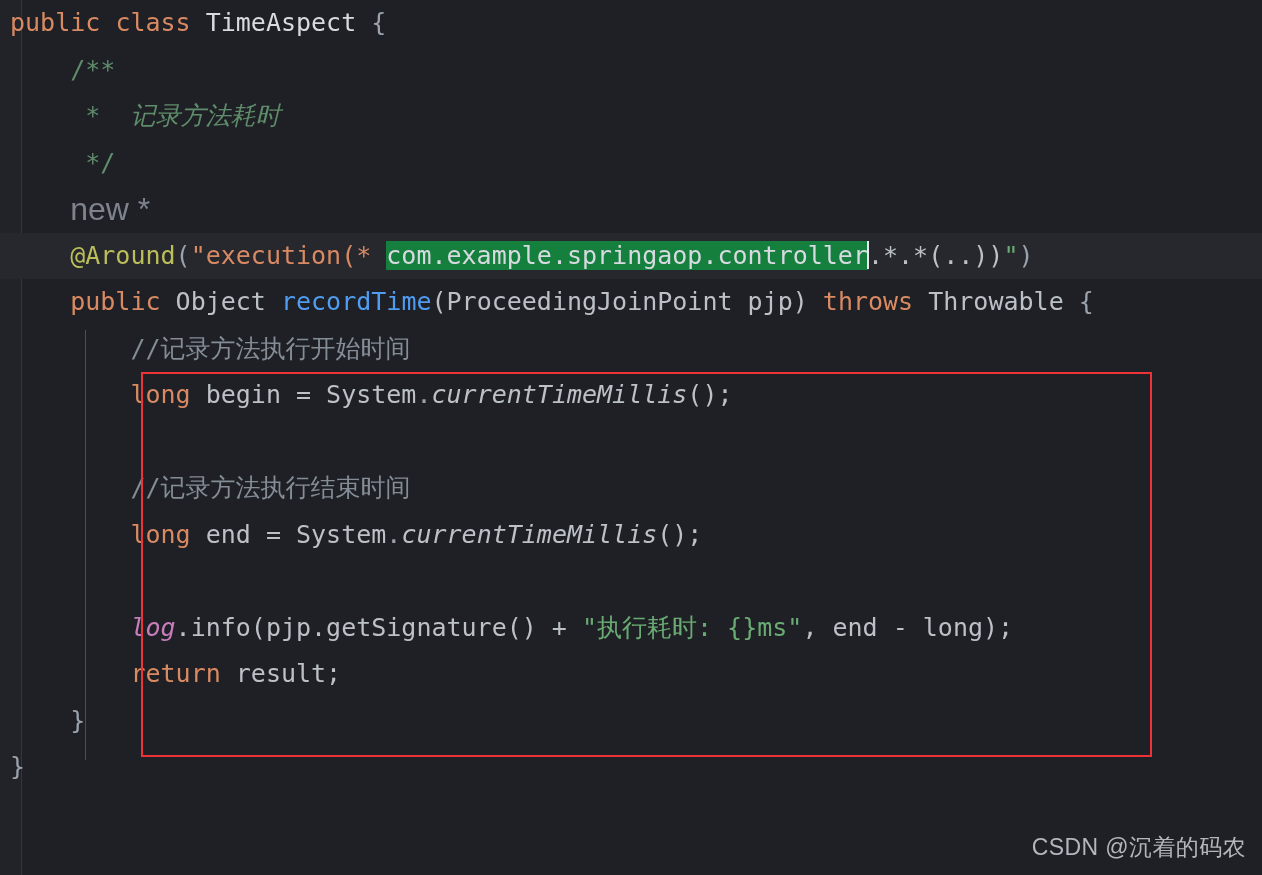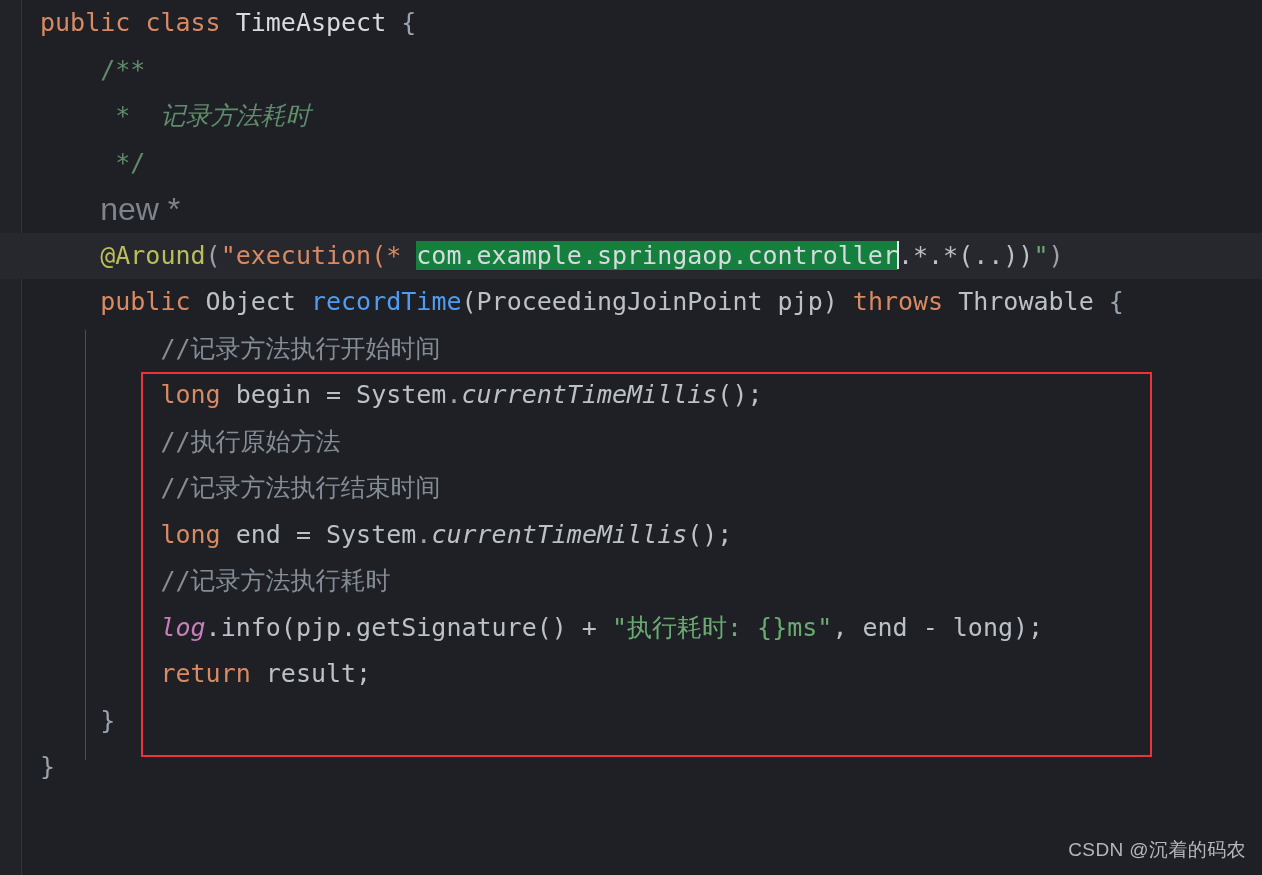--- a/index.html
+++ b/index.html
@@ -48,21 +48,21 @@
     width: 1262px;
   }
   .line {
     position: relative;
     height: 46.5px;
     line-height: 46.5px;
     font-size: 25px;
     letter-spacing: 0px;
     white-space: pre;
     color: #bcc0c7;
-    padding-left: 40px;
+    padding-left: 10px;
     box-sizing: border-box;
   }
   .line.current {
     background: #26282d;
   }
 
   
   .kw        { color: #d98a63; }         
   .type      { color: #bcc0c7; }         
   .cls       { color: #d7dae0; }         
@@ -116,21 +116,21 @@
     box-sizing: border-box;
     pointer-events: none;
   }
 
   
   .watermark {
     position: absolute;
     right: 16px;
     bottom: 12px;
     font-family: "Liberation Sans", "DejaVu Sans", sans-serif;
-    font-size: 19px;
+    font-size: 23px;
     color: #b3b7bd;
     letter-spacing: 0.4px;
   }
 </style>
 </head>
 <body>
 
 <div id="editor">
 
   <div class="gutter"></div>
@@ -159,28 +159,28 @@
     <div class="line"><span class="plain">    </span><span class="ghost">new *</span></div>
 
     <div class="line current"><span class="plain">    </span><span class="anno">@Around</span><span class="punc">(</span><span class="str">"execution(* </span><span class="sel">com.example.springaop.controller</span><span class="caret"></span><span class="plain">.*.*(..))</span><span class="strg">"</span><span class="punc">)</span></div>
 
     <div class="line"><span class="plain">    </span><span class="kw">public</span><span class="plain"> </span><span class="type">Object</span><span class="plain"> </span><span class="method">recordTime</span><span class="plain">(ProceedingJoinPoint pjp)</span><span class="plain"> </span><span class="kw">throws</span><span class="plain"> </span><span class="type">Throwable</span><span class="plain"> </span><span class="punc">{</span></div>
 
     <div class="line"><span class="plain">        </span><span class="cmt">//记录方法执行开始时间</span></div>
 
     <div class="line"><span class="plain">        </span><span class="kw">long</span><span class="plain"> begin = </span><span class="type">System</span><span class="punc">.</span><span class="ital">currentTimeMillis</span><span class="plain">();</span></div>
 
-    <div class="line"><span class="plain">        </span><span class="cmt">//执行原始方法</span></div>
+    <div class="line"><span class="plain">        </span></div>
 
 
     <div class="line"><span class="plain">        </span><span class="cmt">//记录方法执行结束时间</span></div>
 
     <div class="line"><span class="plain">        </span><span class="kw">long</span><span class="plain"> end = </span><span class="type">System</span><span class="punc">.</span><span class="ital">currentTimeMillis</span><span class="plain">();</span></div>
 
-    <div class="line"><span class="plain">        </span><span class="cmt">//记录方法执行耗时</span></div>
+    <div class="line"><span class="plain">        </span></div>
 
     <div class="line"><span class="plain">        </span><span class="field">log</span><span class="plain">.info(pjp.getSignature() + </span><span class="strg">"执行耗时: {}ms"</span><span class="plain">, end - long);</span></div>
 
     <div class="line"><span class="plain">        </span><span class="kw">return</span><span class="plain"> result;</span></div>
 
     <div class="line"><span class="plain">    </span><span class="punc">}</span></div>
 
     <div class="line"><span class="punc">}</span></div>
 
   </div>

